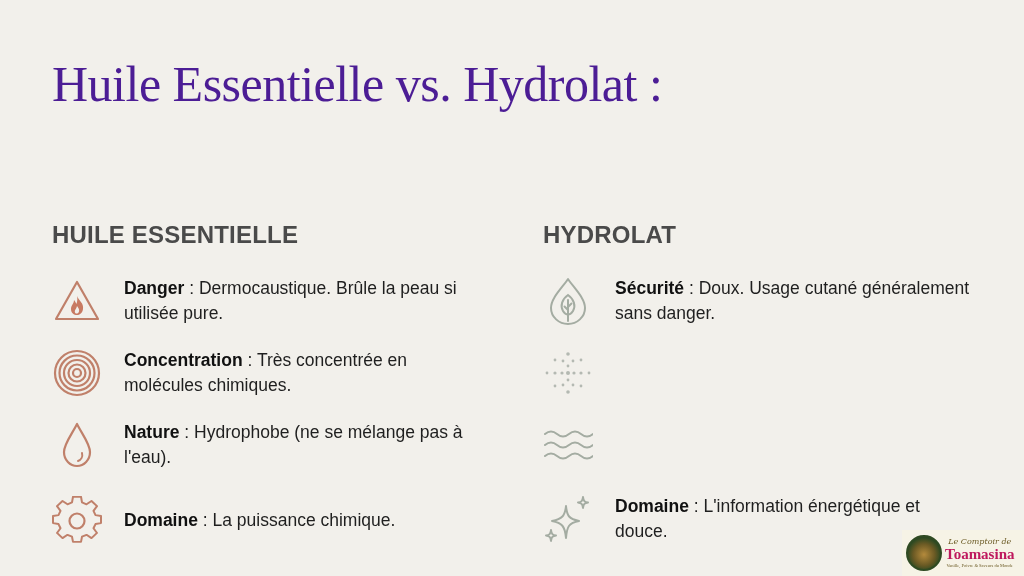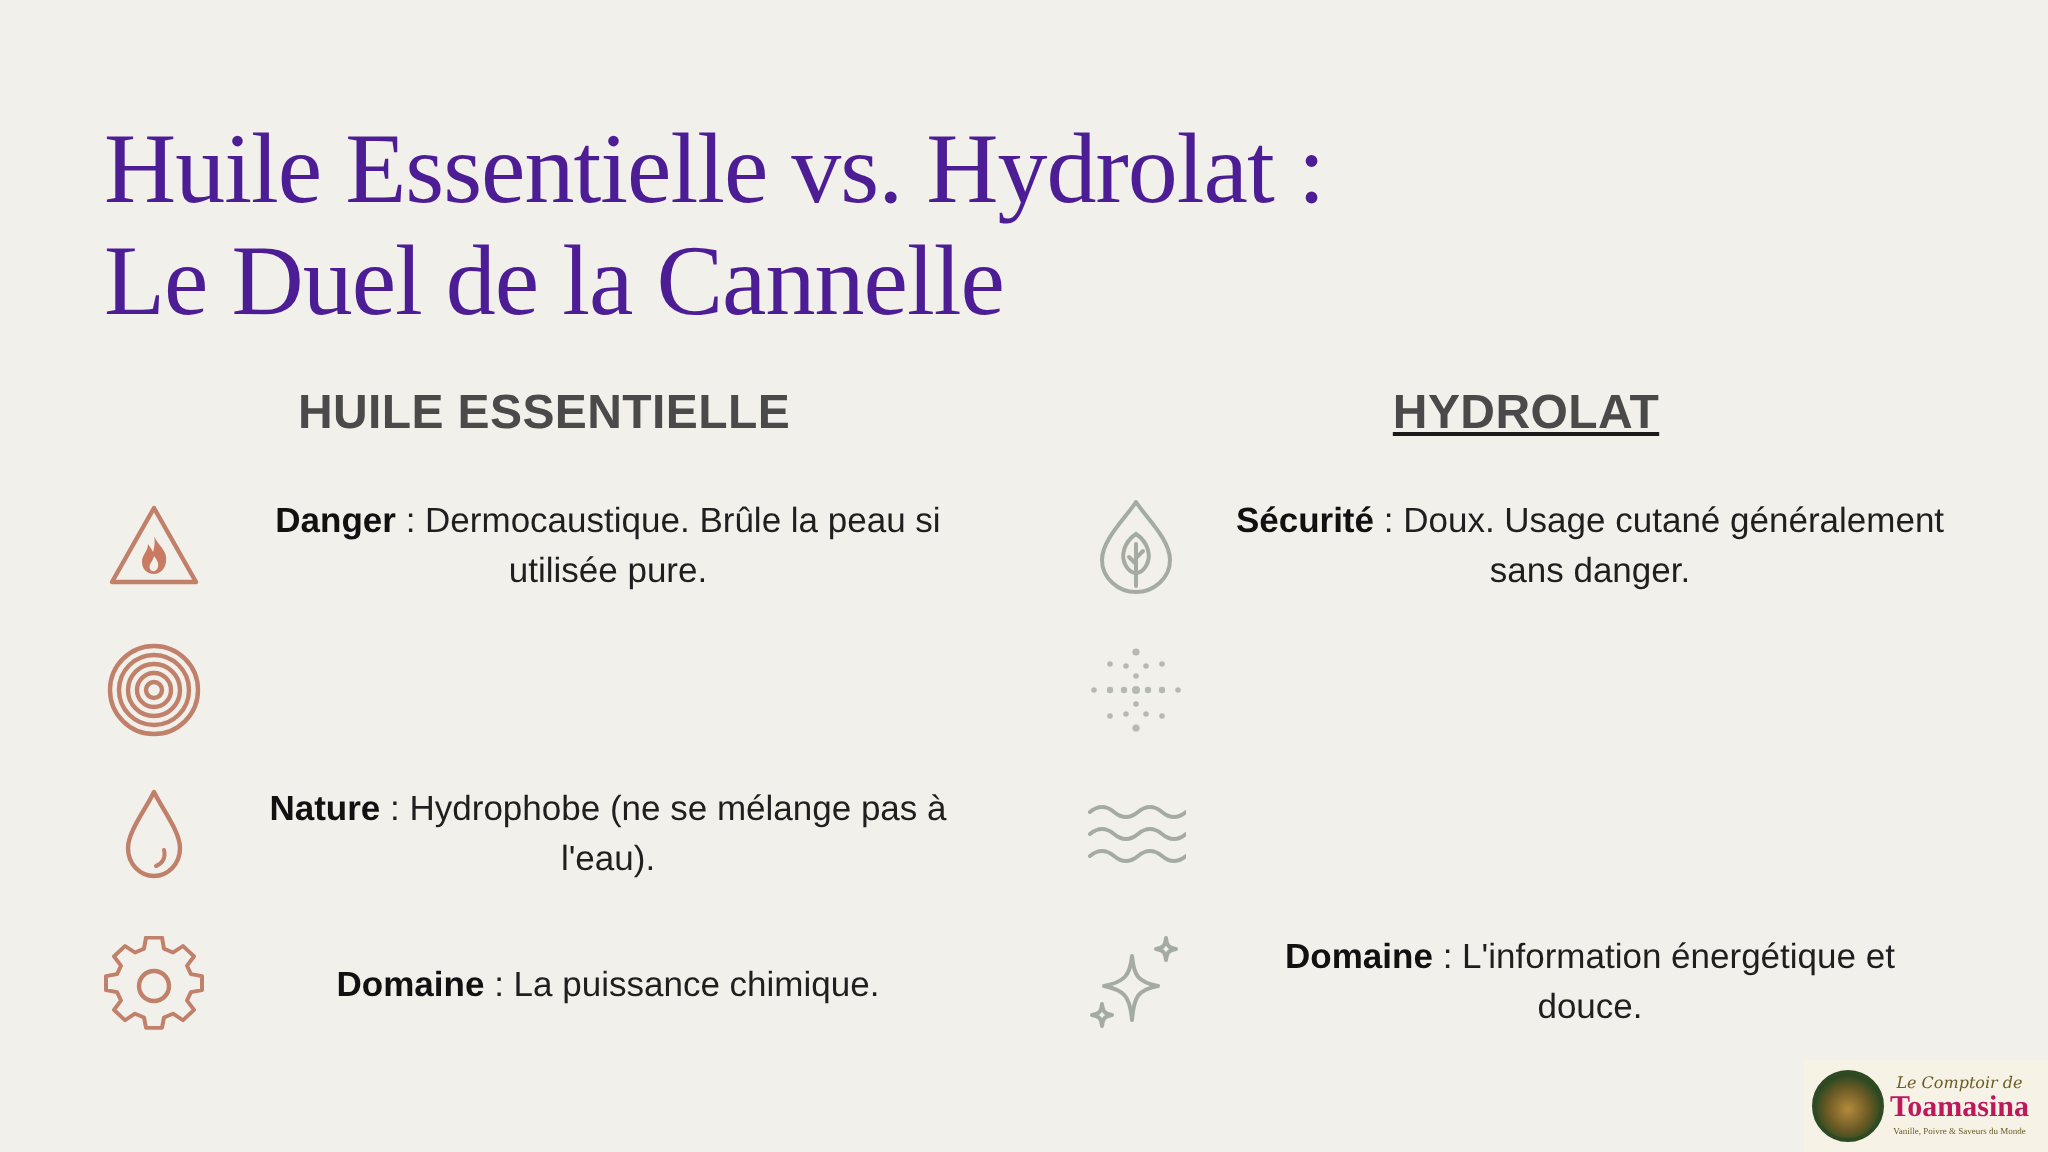--- a/index.html
+++ b/index.html
@@ -16,26 +16,25 @@
       top: 56px;
       font-family: "Liberation Serif", "DejaVu Serif", serif;
       font-size: 50px;
       line-height: 56px;
       color: #4c1d95;
       letter-spacing: -0.5px;
       font-weight: normal;
     }
     .column {
       position: absolute;
-      top: 190px;
+      top: 218px;
       width: 440px;
-      text-align: center;
     }
     .col-left { left: 52px; }
-    .col-right { left: 543px; text-decoration: underline; }
+    .col-right { left: 543px; }
     .col-heading {
       font-size: 24px;
       font-weight: bold;
       color: #4a4a4a;
       letter-spacing: 0.2px;
       height: 34px;
       line-height: 34px;
     }
     .item {
       position: absolute;
@@ -105,21 +104,20 @@
       font-size: 4.5px;
       color: #6b5a24;
       margin-top: 2px;
     }
   </style>
 </head>
 <body>
 
 <div class="title">
   <div>Huile Essentielle vs. Hydrolat :</div>
-  <div>Le Duel de la Cannelle</div>
 </div>
 
 <div class="column col-left">
   <div class="col-heading">HUILE ESSENTIELLE</div>
 
   <div class="item" style="top:58px">
     <span class="icon">
       <svg viewBox="0 0 50 50">
         <path d="M25 6 L46 43 L4 43 Z" fill="none" stroke="#c0806a" stroke-width="2.2" stroke-linejoin="round"></path>
         <path d="M25 20 C27 25 32 27 31 33 C30.5 37 27.5 39 25 39 C22 39 19 37 19 33 C19 29 22 28 22 24 C23.5 26 24 27 24.5 28 C25.5 25 25.5 22 25 20 Z" fill="#c87a62"></path>
@@ -136,20 +134,23 @@
       <svg viewBox="0 0 50 50">
         <g fill="none" stroke="#c0806a" stroke-width="2.2">
           <circle cx="25" cy="25" r="22"></circle>
           <circle cx="25" cy="25" r="17.5"></circle>
           <circle cx="25" cy="25" r="13"></circle>
           <circle cx="25" cy="25" r="8.5"></circle>
           <circle cx="25" cy="25" r="4"></circle>
         </g>
       </svg>
     </span>
+    <div class="text">
+      <b>Concentration</b><span> : </span><span>Très concentrée en molécules chimiques.</span>
+    </div>
   </div>
 
   <div class="item" style="top:202px">
     <span class="icon">
       <svg viewBox="0 0 50 50">
         <path d="M25 4 C20 14 12 24 12 32 C12 40 18 46 25 46 C32 46 38 40 38 32 C38 24 30 14 25 4 Z" fill="none" stroke="#c0806a" stroke-width="2.2" stroke-linejoin="round"></path>
         <path d="M30 33 C31 37 29 40 26 41" fill="none" stroke="#c0806a" stroke-width="2" stroke-linecap="round"></path>
       </svg>
     </span>
     <div class="text">

